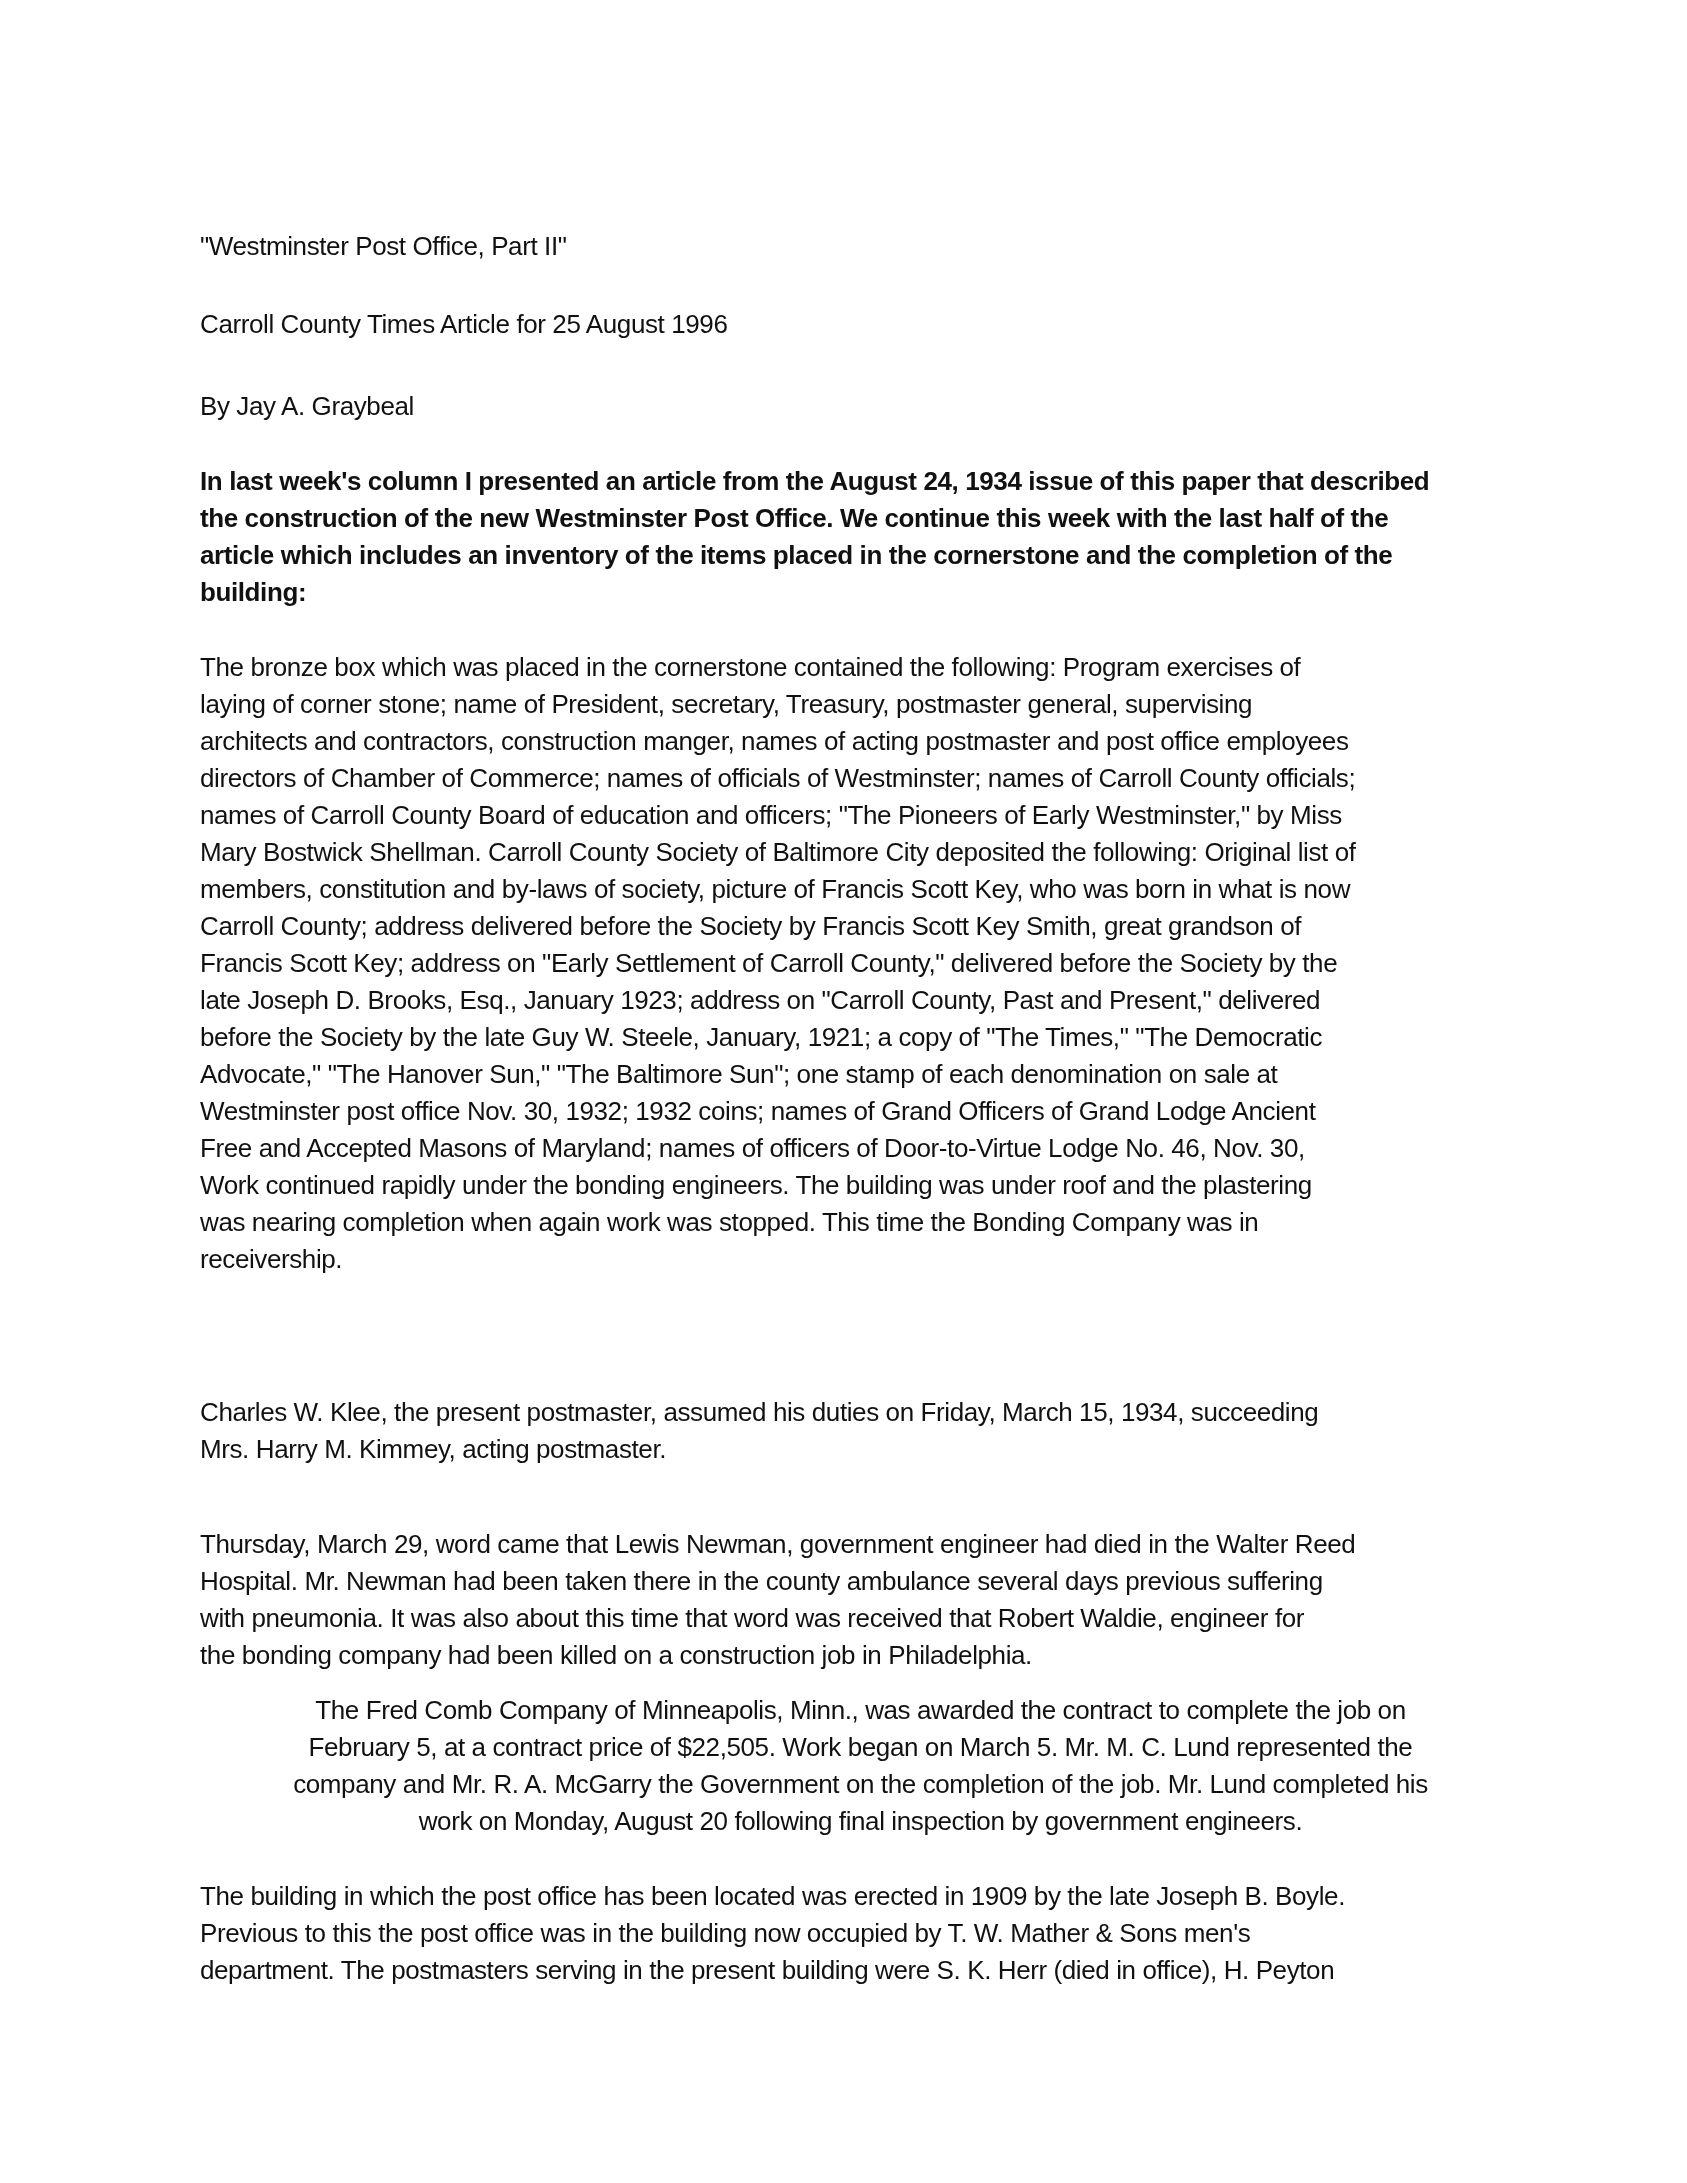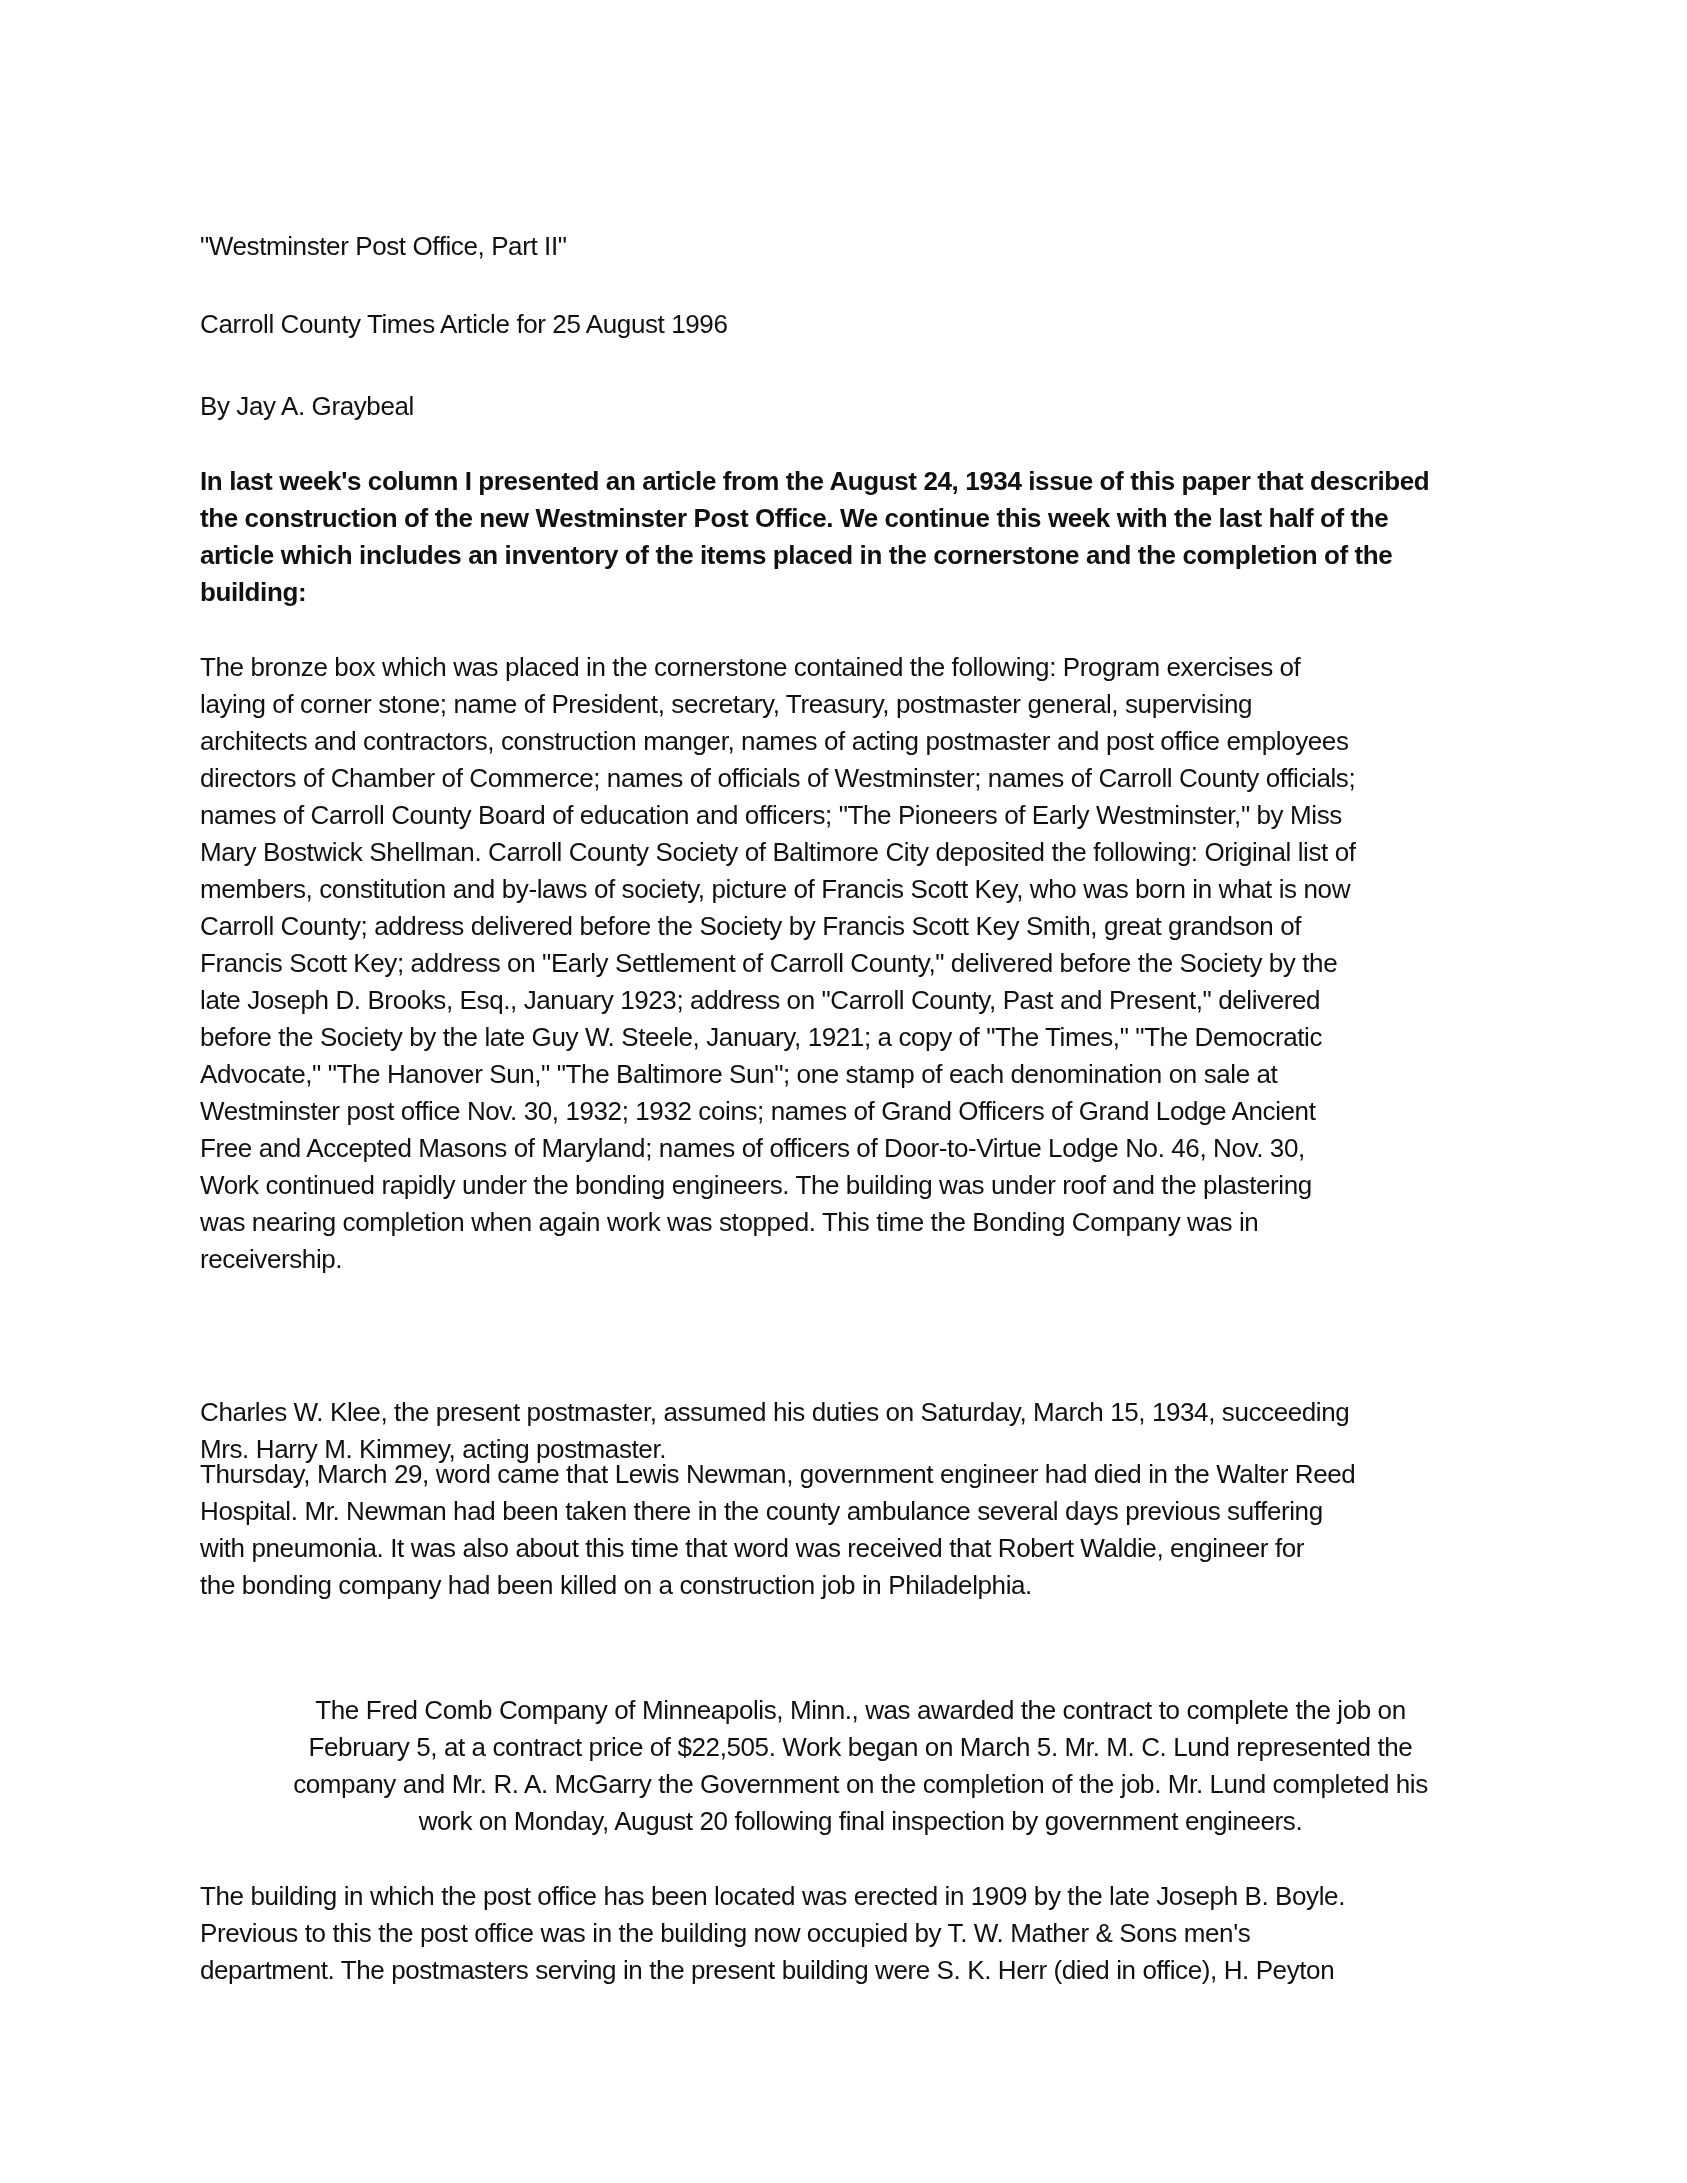--- a/index.html
+++ b/index.html
@@ -55,25 +55,25 @@
     <span class="line">before the Society by the late Guy W. Steele, January, 1921; a copy of "The Times," "The Democratic</span>
     <span class="line">Advocate," "The Hanover Sun," "The Baltimore Sun"; one stamp of each denomination on sale at</span>
     <span class="line">Westminster post office Nov. 30, 1932; 1932 coins; names of Grand Officers of Grand Lodge Ancient</span>
     <span class="line">Free and Accepted Masons of Maryland; names of officers of Door-to-Virtue Lodge No. 46, Nov. 30,</span>
     <span class="line">Work continued rapidly under the bonding engineers. The building was under roof and the plastering</span>
     <span class="line">was nearing completion when again work was stopped. This time the Bonding Company was in</span>
     <span class="line">receivership.</span>
   </div>
 
   <div class="block" style="top:1394px;">
-    <span class="line">Charles W. Klee, the present postmaster, assumed his duties on Saturday, March 15, 1934, succeeding</span>
+    <span class="line">Charles W. Klee, the present postmaster, assumed his duties on Friday, March 15, 1934, succeeding</span>
     <span class="line">Mrs. Harry M. Kimmey, acting postmaster.</span>
   </div>
 
-  <div class="block" style="top:1456px;">
+  <div class="block" style="top:1526px;">
     <span class="line">Thursday, March 29, word came that Lewis Newman, government engineer had died in the Walter Reed</span>
     <span class="line">Hospital. Mr. Newman had been taken there in the county ambulance several days previous suffering</span>
     <span class="line">with pneumonia. It was also about this time that word was received that Robert Waldie, engineer for</span>
     <span class="line">the bonding company had been killed on a construction job in Philadelphia.</span>
   </div>
 
   <div class="block" style="top:1692px;text-align:center;">
     <span class="line">The Fred Comb Company of Minneapolis, Minn., was awarded the contract to complete the job on</span>
     <span class="line">February 5, at a contract price of $22,505. Work began on March 5. Mr. M. C. Lund represented the</span>
     <span class="line">company and Mr. R. A. McGarry the Government on the completion of the job. Mr. Lund completed his</span>

